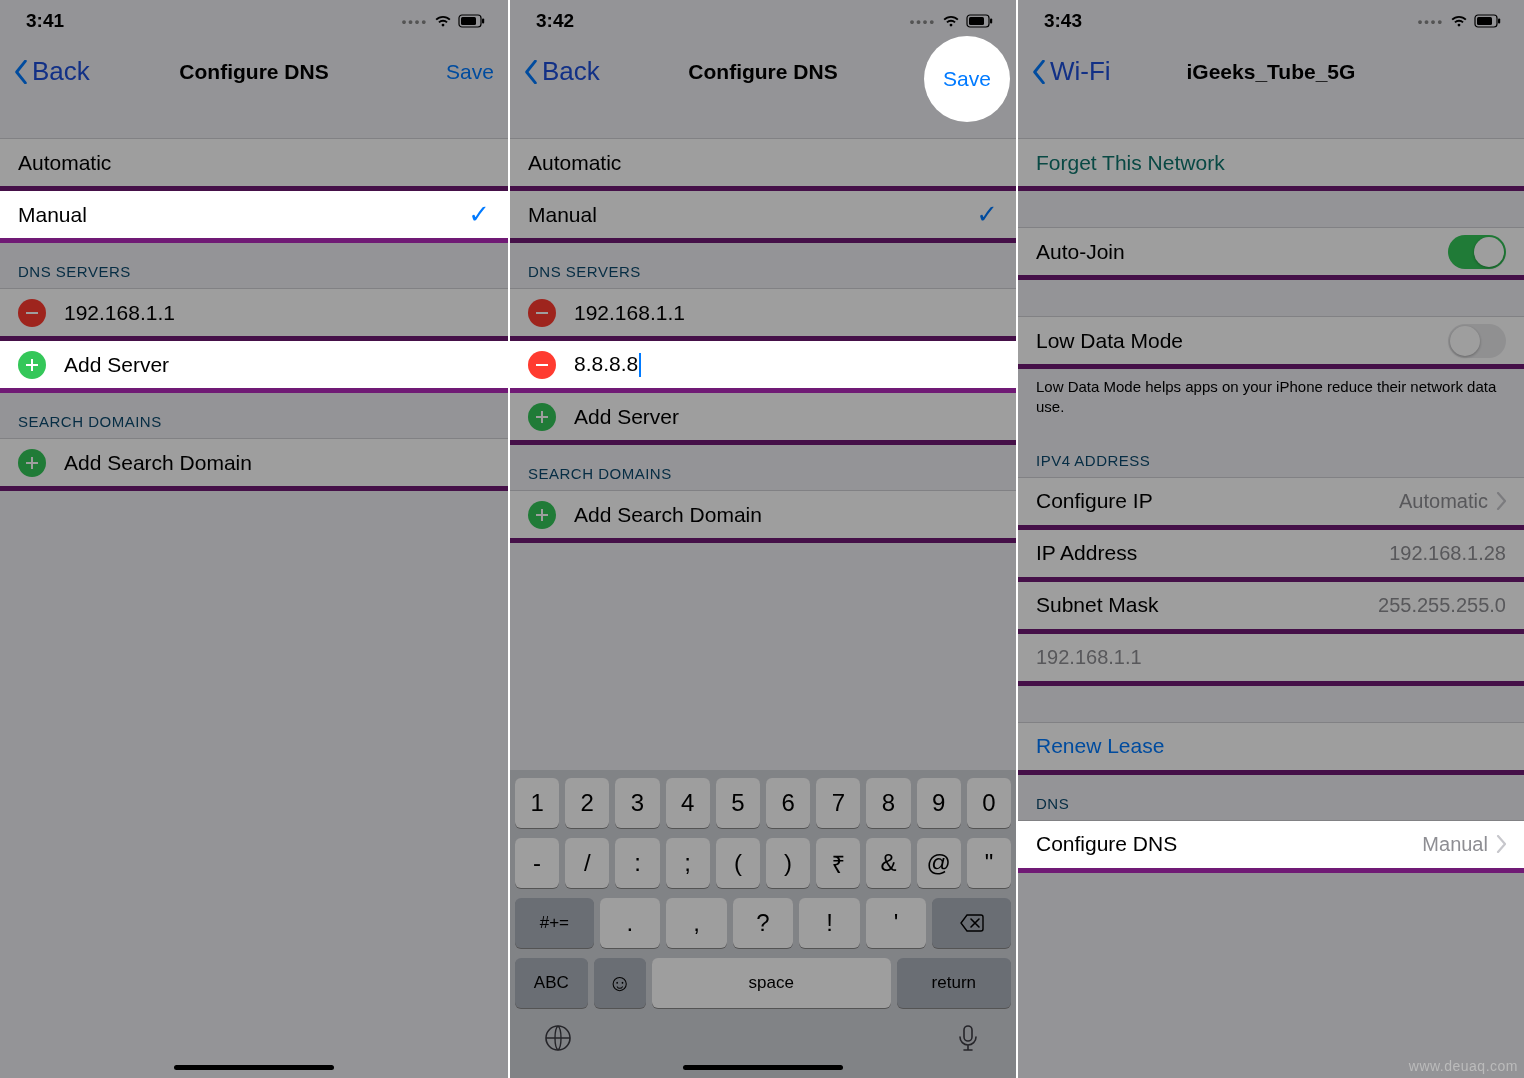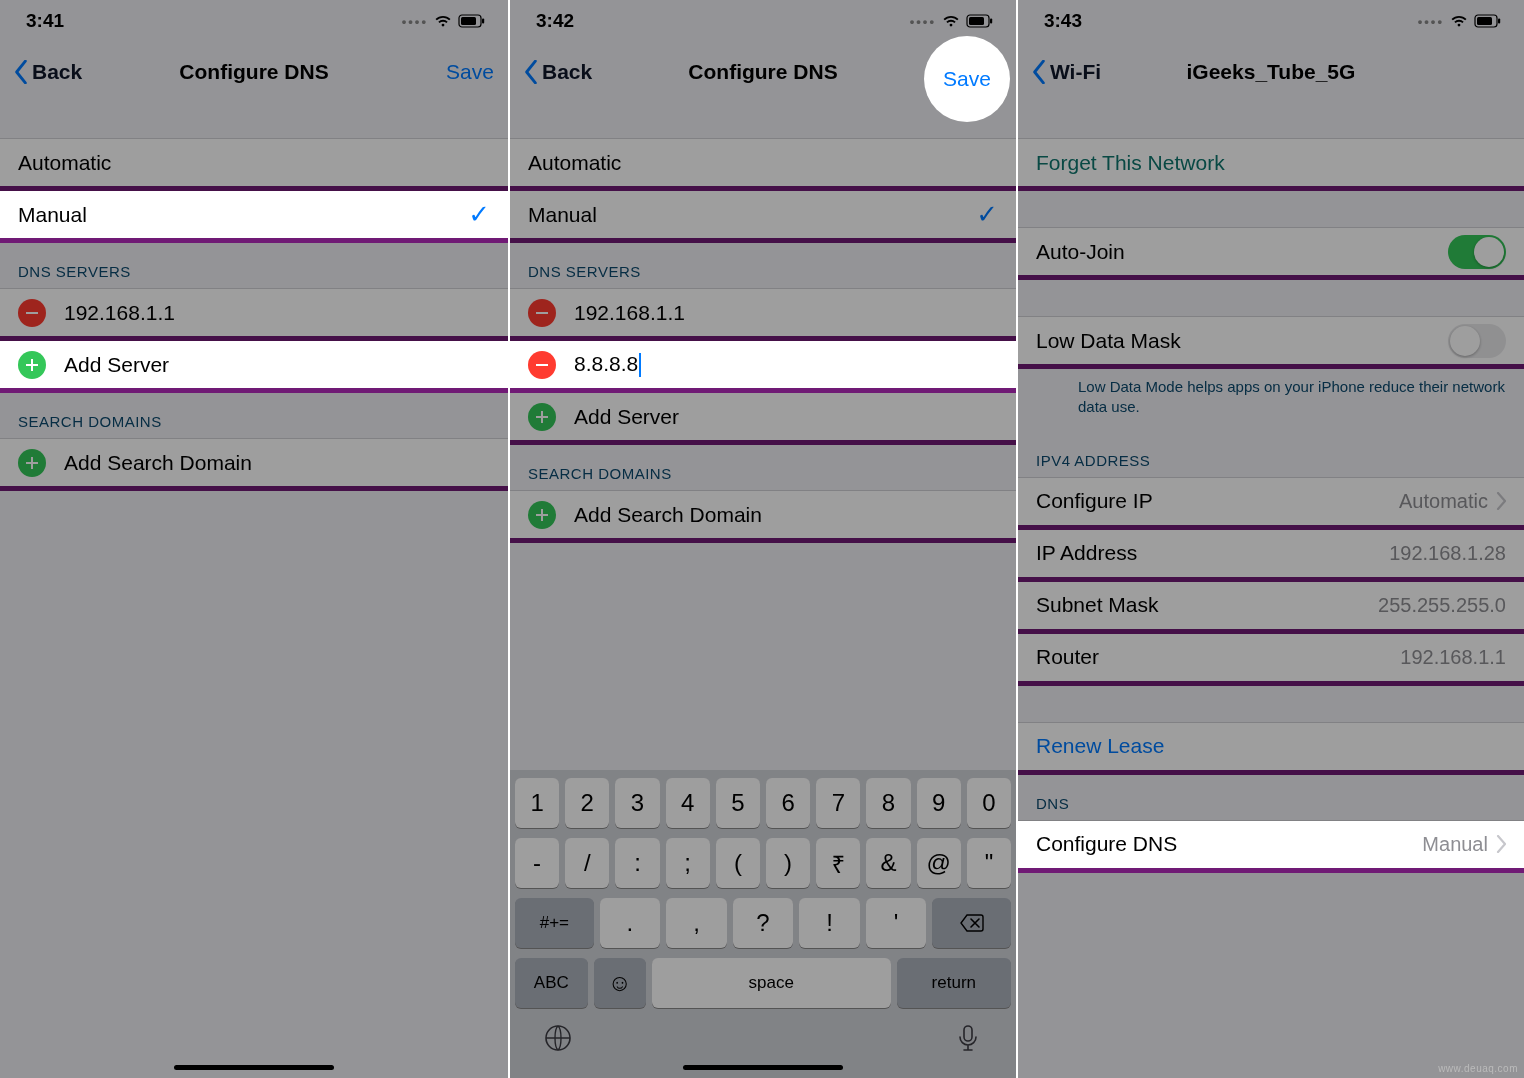--- a/index.html
+++ b/index.html
@@ -22,28 +22,28 @@
     display: flex; align-items: center; justify-content: center;
   }
   .highlight-circle span { color: #007aff; font-size: 21px; }
 
   .status-bar { height: 42px; display: flex; align-items: center; justify-content: space-between; padding: 0 22px 0 26px; font-weight: 700; font-size: 19px; }
   .status-right { display: flex; align-items: center; gap: 6px; }
   .dots { letter-spacing: 2px; color: #888; font-size: 13px;}
   .wifi-ico svg, .batt-ico svg { display:block; }
 
   .nav-bar { height: 60px; display: flex; align-items: center; justify-content: space-between; padding: 0 14px; border-bottom: 1px solid rgba(0,0,0,0); }
-  .nav-left { display: flex; align-items: center; color: #0f172a; font-size: 21px; font-weight: bold; }
+  .nav-left { display: flex; align-items: center; color: #1d4ed8; font-size: 26px; }
   .nav-left svg { width: 14px; height: 24px; margin-right: 4px; }
   .nav-title { font-size: 21px; font-weight: 600; color: #000; position:absolute; left:0; right:0; text-align:center; pointer-events:none;}
   .nav-right { color: #007aff; font-size: 21px; min-width:50px; text-align:right; }
 
   .spacer-top { height: 36px; }
   .section-header { font-size: 15px; color: #0c4a6e; padding: 20px 18px 8px; letter-spacing: 0.5px; text-transform: uppercase; }
-  .section-footer { font-size: 15px; color: #0c4a6e; padding: 8px 18px 14px; line-height:1.35;margin-left:42px; }
+  .section-footer { font-size: 15px; color: #000000; padding: 8px 18px 14px; line-height:1.35; }
 
   .row { display: flex; align-items: center; min-height: 52px; padding: 0 18px; background: #fff; color: #000; font-size: 21px; border-bottom: 5px solid #701a75; position: relative; }
   .row:first-of-type-in-group { border-top: 1px solid #d1d1d6; }
   .group { border-top: 1px solid #d1d1d6; }
   .row .label { flex: 1; }
   .row .value { color: #8e8e93; font-size: 20px; }
   .check { color: #007aff; font-size: 26px; }
   .chev { color: #c7c7cc; margin-left: 8px; }
   .chev svg { width:10px; height:18px; display:block; }
 
@@ -64,21 +64,21 @@
   .keyboard { position:absolute; left:0; right:0; bottom:0; background:#d1d3d9; padding:8px 5px 6px; }
   .krow { display:flex; gap:6px; margin-bottom:10px; }
   .key { flex:1; height:50px; background:#fff; border-radius:6px; box-shadow:0 1px 0 #888; display:flex; align-items:center; justify-content:center; font-size:24px; color:#000; }
   .key.dark { background:#acb2bc; }
   .key.sm { font-size:17px; }
   .kbot { display:flex; gap:6px; }
   .kbottombar { height:64px; display:flex; align-items:center; justify-content:space-between; padding:0 28px; }
   .kbottombar svg { width:30px; height:30px; }
 
   .home-indicator { position:absolute; bottom:8px; left:50%; transform:translateX(-50%); width:160px; height:5px; background:#000; border-radius:3px; z-index:70; }
-  .watermark { position:absolute; right:6px; bottom:4px; font-size:10px; color:#bbb; letter-spacing:.5px; z-index:80;}
+  .watermark { position:absolute; right:6px; bottom:4px; font-size:14px; color:#bbb; letter-spacing:.5px; z-index:80;}
 </style>
 </head>
 <body>
 
 <div class="panels">
 
   <div class="panel">
     <div class="overlay"></div>
 
     <div class="status-bar">
@@ -323,21 +323,21 @@
         <span class="label">Auto-Join</span>
         <span class="switch on">
             <span class="knob"></span>
           </span>
       </div>
     </div>
 
     <div style="height:36px"></div>
     <div class="group">
       <div class="row">
-        <span class="label">Low Data Mask</span>
+        <span class="label">Low Data Mode</span>
         <span class="switch off">
             <span class="knob"></span>
           </span>
       </div>
     </div>
     <div class="section-footer">Low Data Mode helps apps on your iPhone reduce their network data use.</div>
 
     <div class="section-header">IPV4 ADDRESS</div>
     <div class="group">
       <div class="row">
@@ -351,21 +351,20 @@
       </div>
       <div class="row">
         <span class="label">IP Address</span>
         <span class="value">192.168.1.28</span>
       </div>
       <div class="row">
         <span class="label">Subnet Mask</span>
         <span class="value">255.255.255.0</span>
       </div>
       <div class="row">
-        <span class="label">Router</span>
         <span class="value">192.168.1.1</span>
       </div>
     </div>
 
     <div style="height:36px"></div>
     <div class="group">
       <div class="row">
         <span class="label" style="color:#007aff">Renew Lease</span>
       </div>
     </div>

